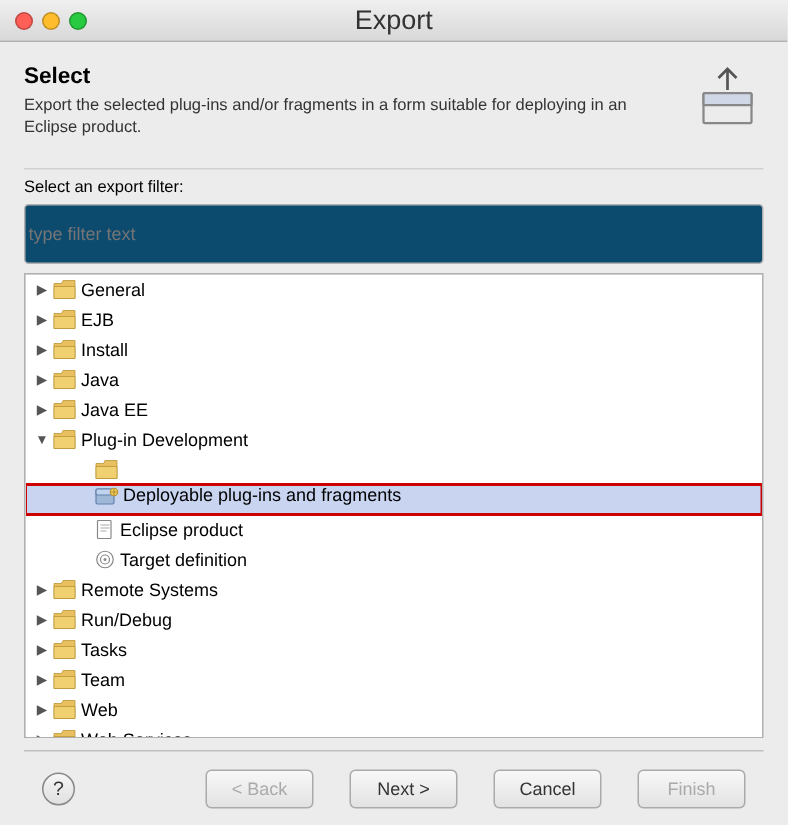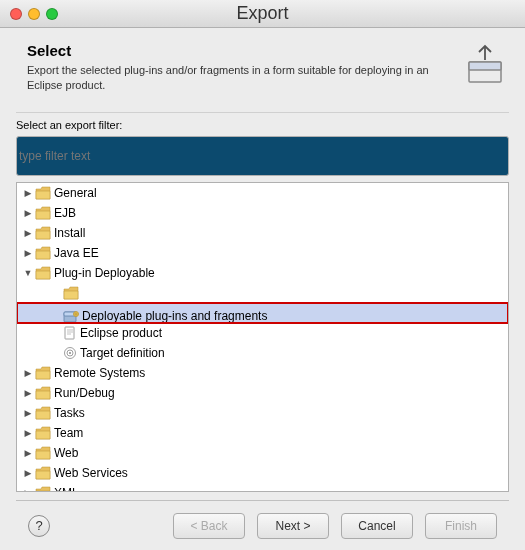--- a/index.html
+++ b/index.html
@@ -55,21 +55,21 @@
       padding: 14px 16px 0 16px;
       background: #ececec;
       overflow: hidden;
     }
 
     .header-section {
       display: flex;
       align-items: flex-start;
       margin-bottom: 12px;
     }
-    .header-text { flex: 1; margin-left: 11px; }
+    .header-text { flex: 1; }
     .header-title {
       font-size: 15px;
       font-weight: bold;
       color: #000;
       margin-bottom: 4px;
     }
     .header-desc {
       font-size: 11px;
       color: #333;
       line-height: 1.4;
@@ -162,21 +162,21 @@
       background: linear-gradient(to bottom, #f5f5f5, #e0e0e0);
       display: flex;
       align-items: center;
       justify-content: center;
       font-size: 13px;
       color: #333;
       cursor: pointer;
     }
     .btn-group {
       display: flex;
-      gap: 12px;
+      gap: 24px;
     }
     .btn {
       height: 26px;
       min-width: 72px;
       border: 1px solid #aaa;
       border-radius: 4px;
       background: linear-gradient(to bottom, #f8f8f8, #e2e2e2);
       font-size: 12px;
       color: #333;
       cursor: pointer;
@@ -258,48 +258,56 @@
 
     <div class="tree-item">
       <span class="tree-toggle closed"></span>
       <svg class="folder-svg" viewBox="0 0 16 14">
         <path d="M1,3 L6,3 L7,1 L15,1 L15,13 L1,13 Z" fill="#e8c060" stroke="#b89030" stroke-width="0.5"></path>
         <path d="M1,5 L15,5 L15,13 L1,13 Z" fill="#f0d070" stroke="#b89030" stroke-width="0.5"></path>
       </svg>
       <span class="item-label">Install</span>
     </div>
 
+    <div class="tree-item">
+      <span class="tree-toggle closed"></span>
+      <svg class="folder-svg" viewBox="0 0 16 14">
+        <path d="M1,3 L6,3 L7,1 L15,1 L15,13 L1,13 Z" fill="#e8c060" stroke="#b89030" stroke-width="0.5"></path>
+        <path d="M1,5 L15,5 L15,13 L1,13 Z" fill="#f0d070" stroke="#b89030" stroke-width="0.5"></path>
+      </svg>
+      <span class="item-label">Java</span>
+    </div>
 
     <div class="tree-item">
       <span class="tree-toggle closed"></span>
       <svg class="folder-svg" viewBox="0 0 16 14">
         <path d="M1,3 L6,3 L7,1 L15,1 L15,13 L1,13 Z" fill="#e8c060" stroke="#b89030" stroke-width="0.5"></path>
         <path d="M1,5 L15,5 L15,13 L1,13 Z" fill="#f0d070" stroke="#b89030" stroke-width="0.5"></path>
       </svg>
       <span class="item-label">Java EE</span>
     </div>
 
     <div class="tree-item">
       <span class="tree-toggle open"></span>
       <svg class="folder-svg" viewBox="0 0 16 14">
         <path d="M1,3 L6,3 L7,1 L15,1 L15,13 L1,13 Z" fill="#e8c060" stroke="#b89030" stroke-width="0.5"></path>
         <path d="M1,5 L15,5 L15,13 L1,13 Z" fill="#f0d070" stroke="#b89030" stroke-width="0.5"></path>
       </svg>
-      <span class="item-label">Plug-in Deployable</span>
+      <span class="item-label">Plug-in Development</span>
     </div>
 
     <div class="tree-item indent-2" style="padding-left:32px;">
       <span class="tree-toggle leaf"></span>
       <svg class="folder-svg" viewBox="0 0 16 14">
         <path d="M1,3 L6,3 L7,1 L15,1 L15,13 L1,13 Z" fill="#e8c060" stroke="#b89030" stroke-width="0.5"></path>
         <path d="M1,5 L15,5 L15,13 L1,13 Z" fill="#f0d070" stroke="#b89030" stroke-width="0.5"></path>
       </svg>
     </div>
 
-    <div style="position:relative; background:#c8d4f0; outline: 2px solid #cc0000; outline-offset:-1px; display:flex; align-items:flex-end; height:20px; padding-left:32px;">
+    <div style="position:relative; background:#c8d4f0; outline: 2px solid #cc0000; outline-offset:-1px; display:flex; align-items:flex-start; height:20px; padding-left:32px;">
       <span class="tree-toggle leaf" style="width:14px; height:14px; visibility:hidden;"></span>
 
       <svg width="16" height="14" viewBox="0 0 16 14" style="margin-right:3px; flex-shrink:0;">
         <rect x="1" y="3" width="12" height="10" rx="1" fill="#a0b8d8" stroke="#6080a8" stroke-width="0.8"></rect>
         <rect x="1" y="3" width="12" height="4" rx="1" fill="#c0d4f0" stroke="#6080a8" stroke-width="0.8"></rect>
         <circle cx="13" cy="5" r="2.5" fill="#f0d060" stroke="#b89030" stroke-width="0.8"></circle>
         <line x1="13" y1="3" x2="13" y2="7" stroke="#b89030" stroke-width="0.8"></line>
         <line x1="11" y1="5" x2="15" y2="5" stroke="#b89030" stroke-width="0.8"></line>
       </svg>
       <span class="item-label">Deployable plug-ins and fragments</span>

